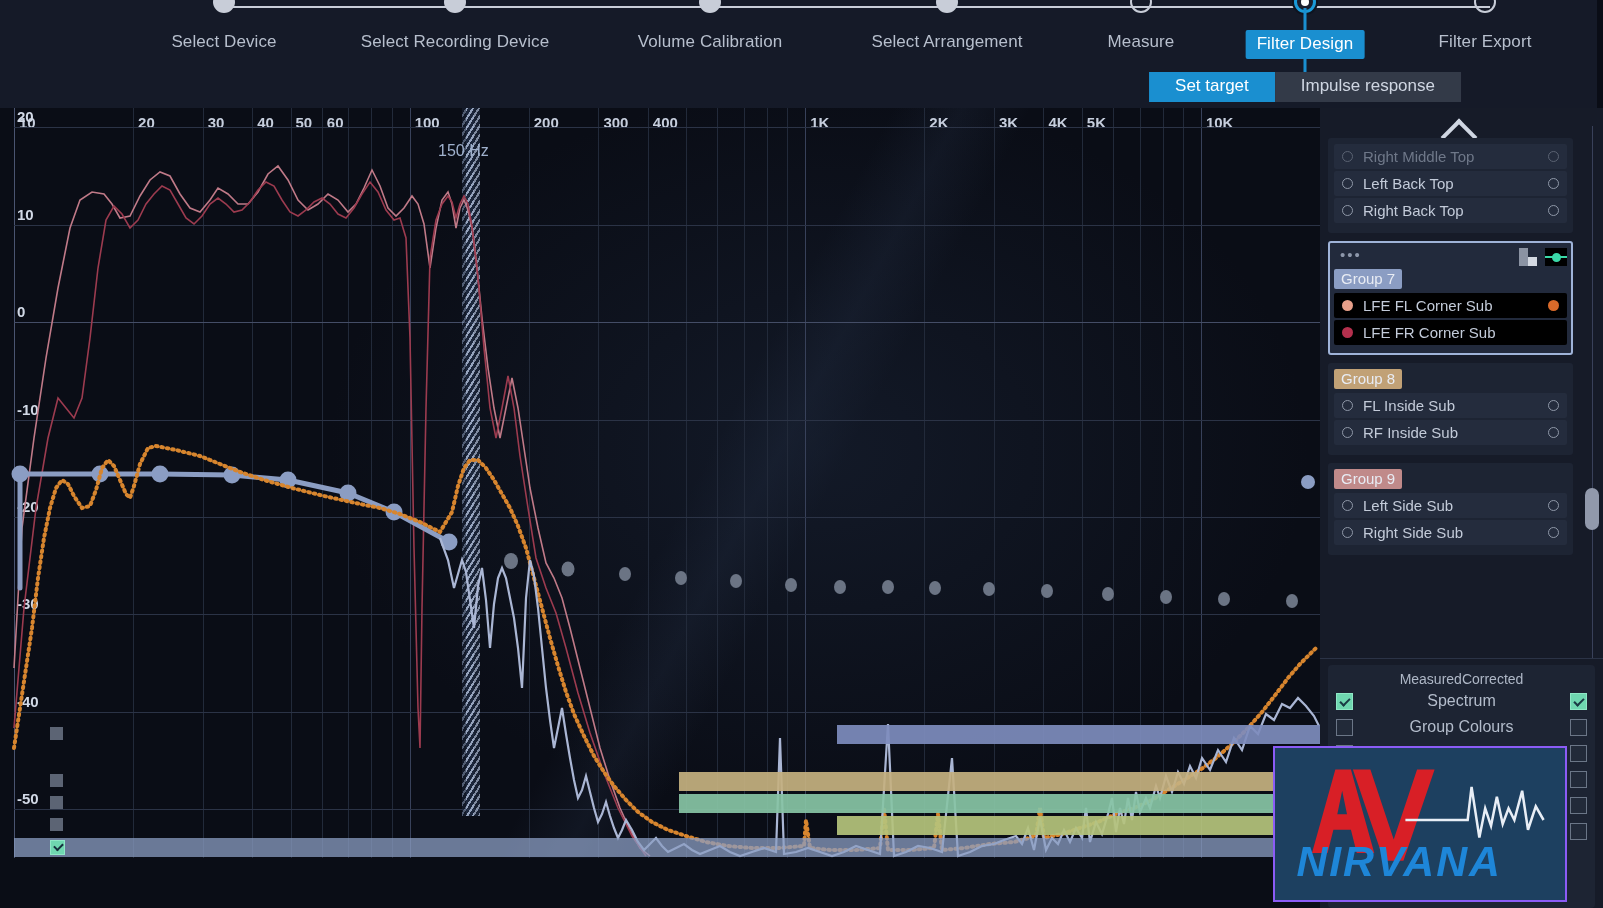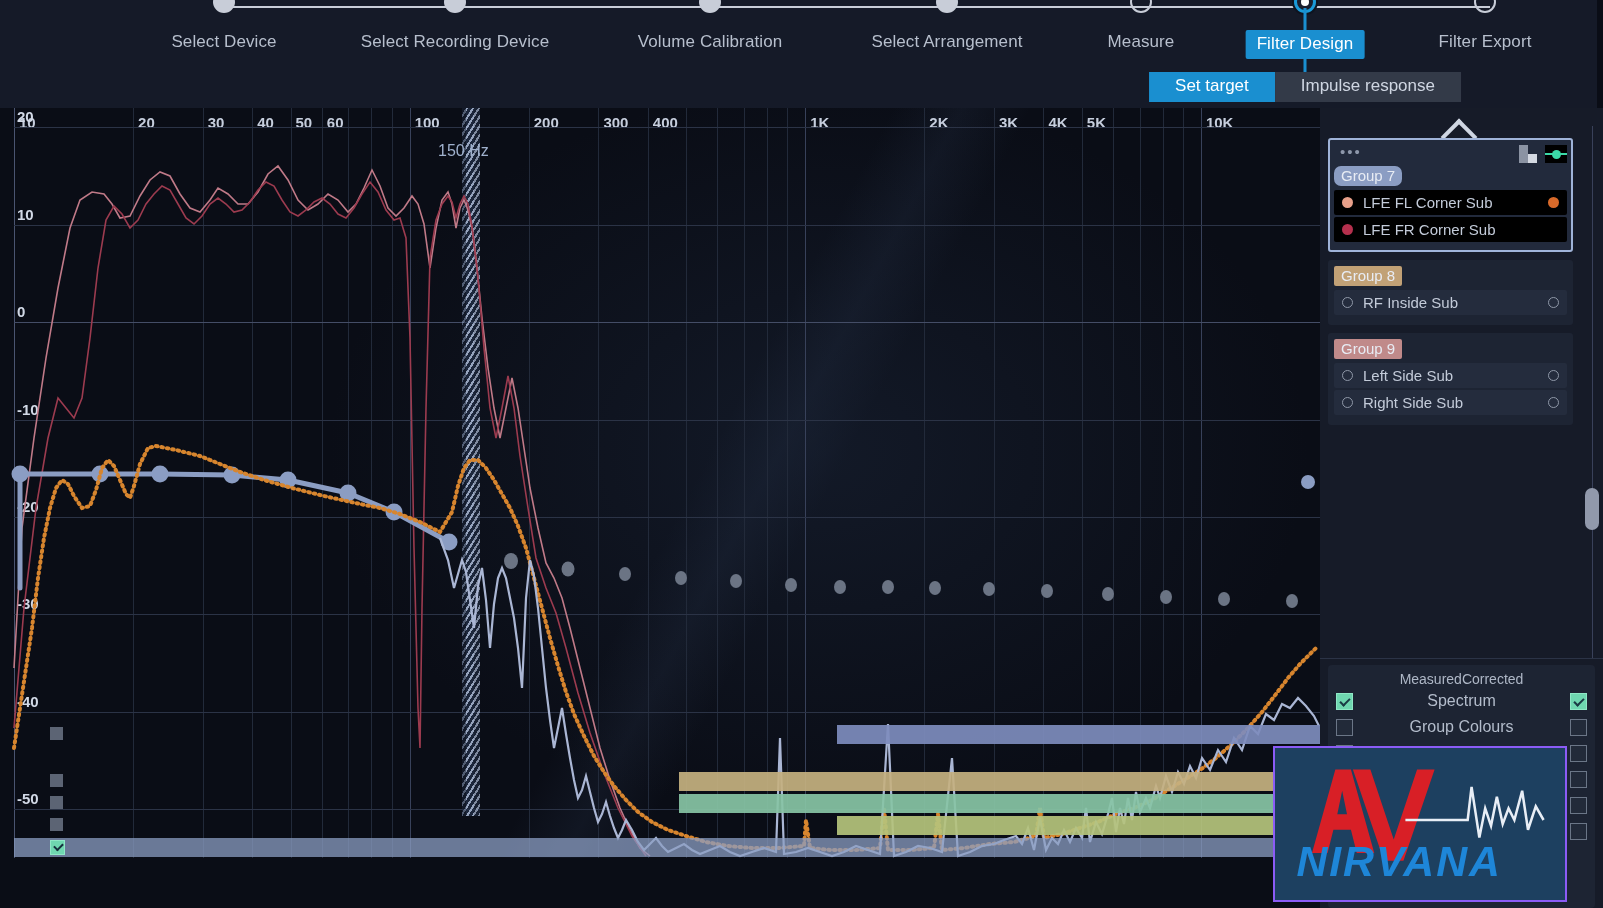--- a/index.html
+++ b/index.html
@@ -424,46 +424,68 @@
         <div class="band" style="left: 14px; top: 752px; width: 0px; background: rgb(193, 154, 118); opacity: 0.45;"></div>
         <div class="band" style="left: 14px; top: 774px; width: 0px; background: rgb(197, 139, 139); opacity: 0.45;"></div>
         <div class="band" style="left: 14px; top: 796px; width: 0px; background: rgb(197, 139, 139); opacity: 0.45;"></div>
       </div>
 
   </div>
 
   <div class="sidebar">
     <div class="chev" style="top:8px;"></div>
     <div class="grp-list" id="grp-list">
+        <div class="grp-card">
+          <div class="spk-row dim">
+            <span class="ring dim"></span>
+            <span style="flex: 1 1 0%; margin-left: 10px; text-align: left;"><span class="spk-name">Right Middle Top</span></span>
+            <span class="ring dim"></span>
+          </div>
+          <div class="spk-row">
+            <span class="ring"></span>
+            <span style="flex: 1 1 0%; margin-left: 10px; text-align: left;"><span class="spk-name">Left Back Top</span></span>
+            <span class="ring"></span>
+          </div>
+          <div class="spk-row">
+            <span class="ring"></span>
+            <span style="flex: 1 1 0%; margin-left: 10px; text-align: left;"><span class="spk-name">Right Back Top</span></span>
+            <span class="ring"></span>
+          </div>
+        </div>
         <div class="grp-card sel">
           <div class="dots3">•••</div>
           <div class="card-tools">
             <span class="ico-panes">
               <i class="a"></i>
               <i class="b"></i>
             </span>
             <span class="ico-link">
               <i></i>
               <b></b>
             </span>
           </div>
-          <div><span class="grp-tag" style="background: rgb(139, 157, 195); border-radius: 7px;">Group 7</span></div>
+          <div><span class="grp-tag" style="background: rgb(139, 157, 195);">Group 7</span></div>
           <div class="spk-row on">
             <span class="dot" style="background: rgb(232, 160, 138);"></span>
             <span style="flex: 1 1 0%; margin-left: 10px; text-align: left;"><span class="spk-name">LFE FL Corner Sub</span></span>
             <span class="dot" style="background: rgb(217, 106, 42);"></span>
           </div>
           <div class="spk-row on">
             <span class="dot" style="background: rgb(181, 48, 77);"></span>
             <span style="flex: 1 1 0%; margin-left: 10px; text-align: left;"><span class="spk-name">LFE FR Corner Sub</span></span>
             <span class="dot" style="background: transparent;"></span>
           </div>
         </div>
         <div class="grp-card">
           <div><span class="grp-tag" style="background: rgb(193, 161, 118);">Group 8</span></div>
+          <div class="spk-row">
+            <span class="ring"></span>
+            <span style="flex: 1 1 0%; margin-left: 10px; text-align: left;"><span class="spk-name">FL Inside Sub</span></span>
+            <span class="ring"></span>
+          </div>
           <div class="spk-row">
             <span class="ring"></span>
             <span style="flex: 1 1 0%; margin-left: 10px; text-align: left;"><span class="spk-name">RF Inside Sub</span></span>
             <span class="ring"></span>
           </div>
         </div>
         <div class="grp-card">
           <div><span class="grp-tag" style="background: rgb(192, 138, 138);">Group 9</span></div>
           <div class="spk-row">
             <span class="ring"></span>

